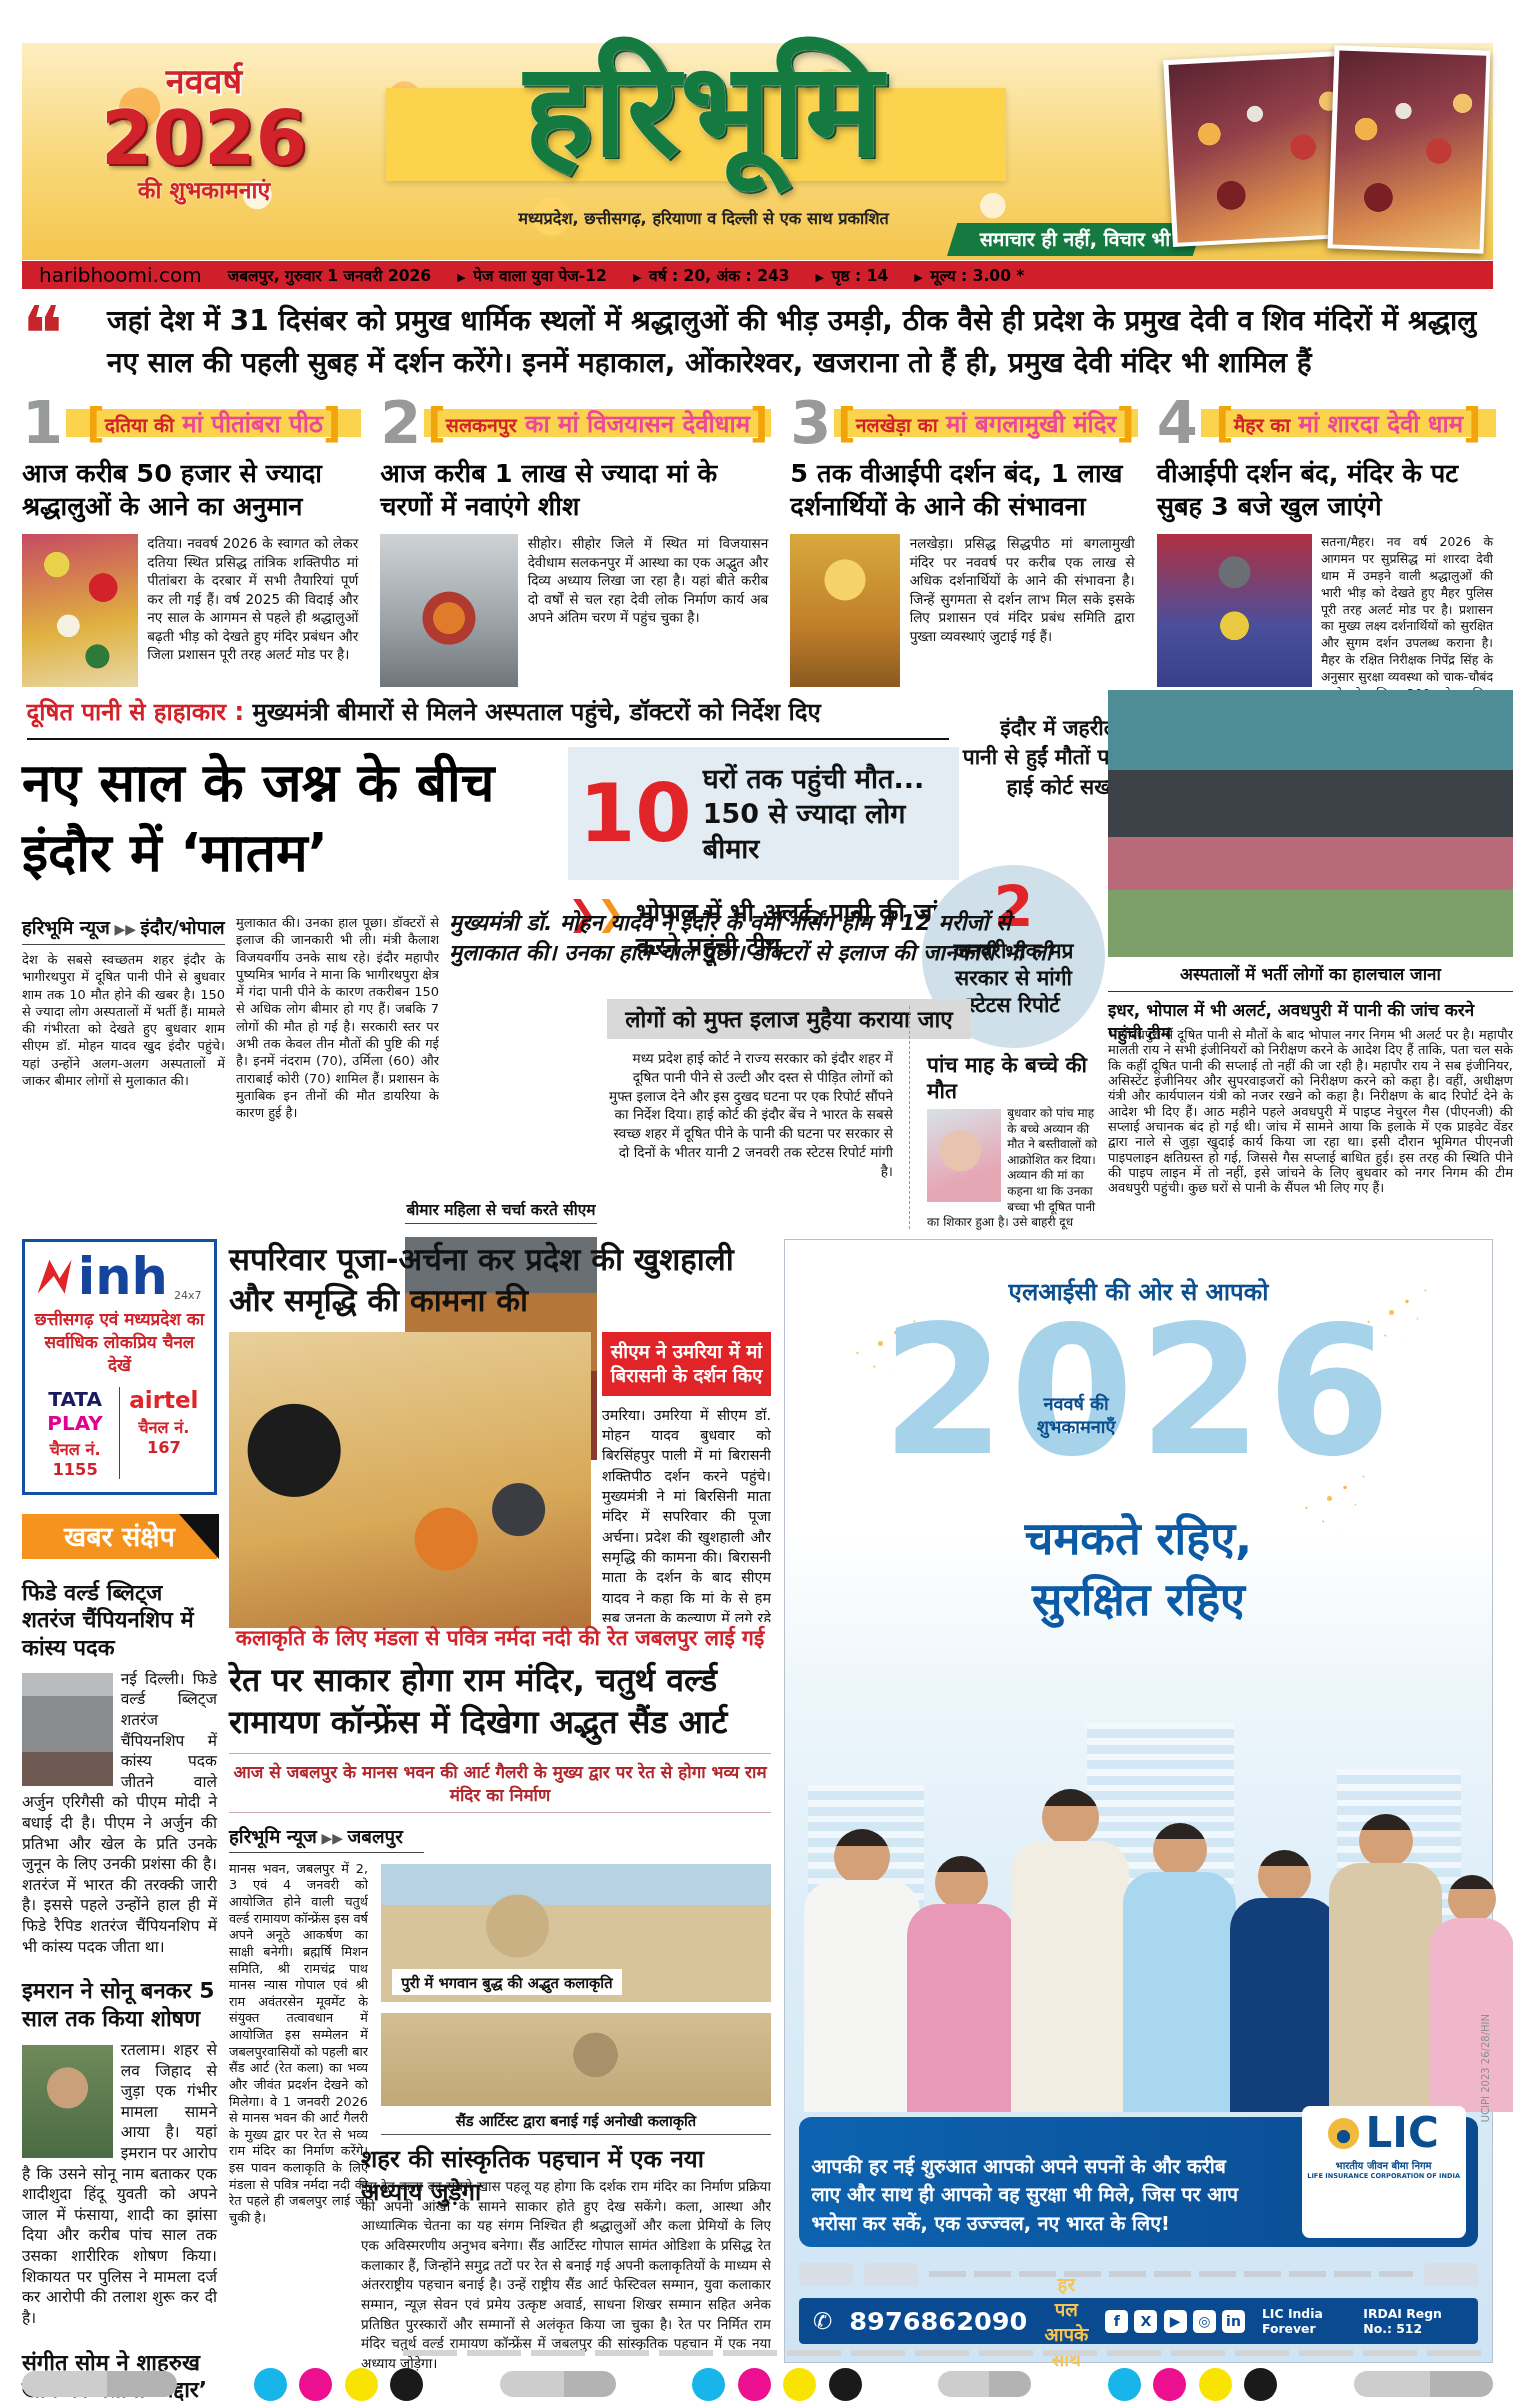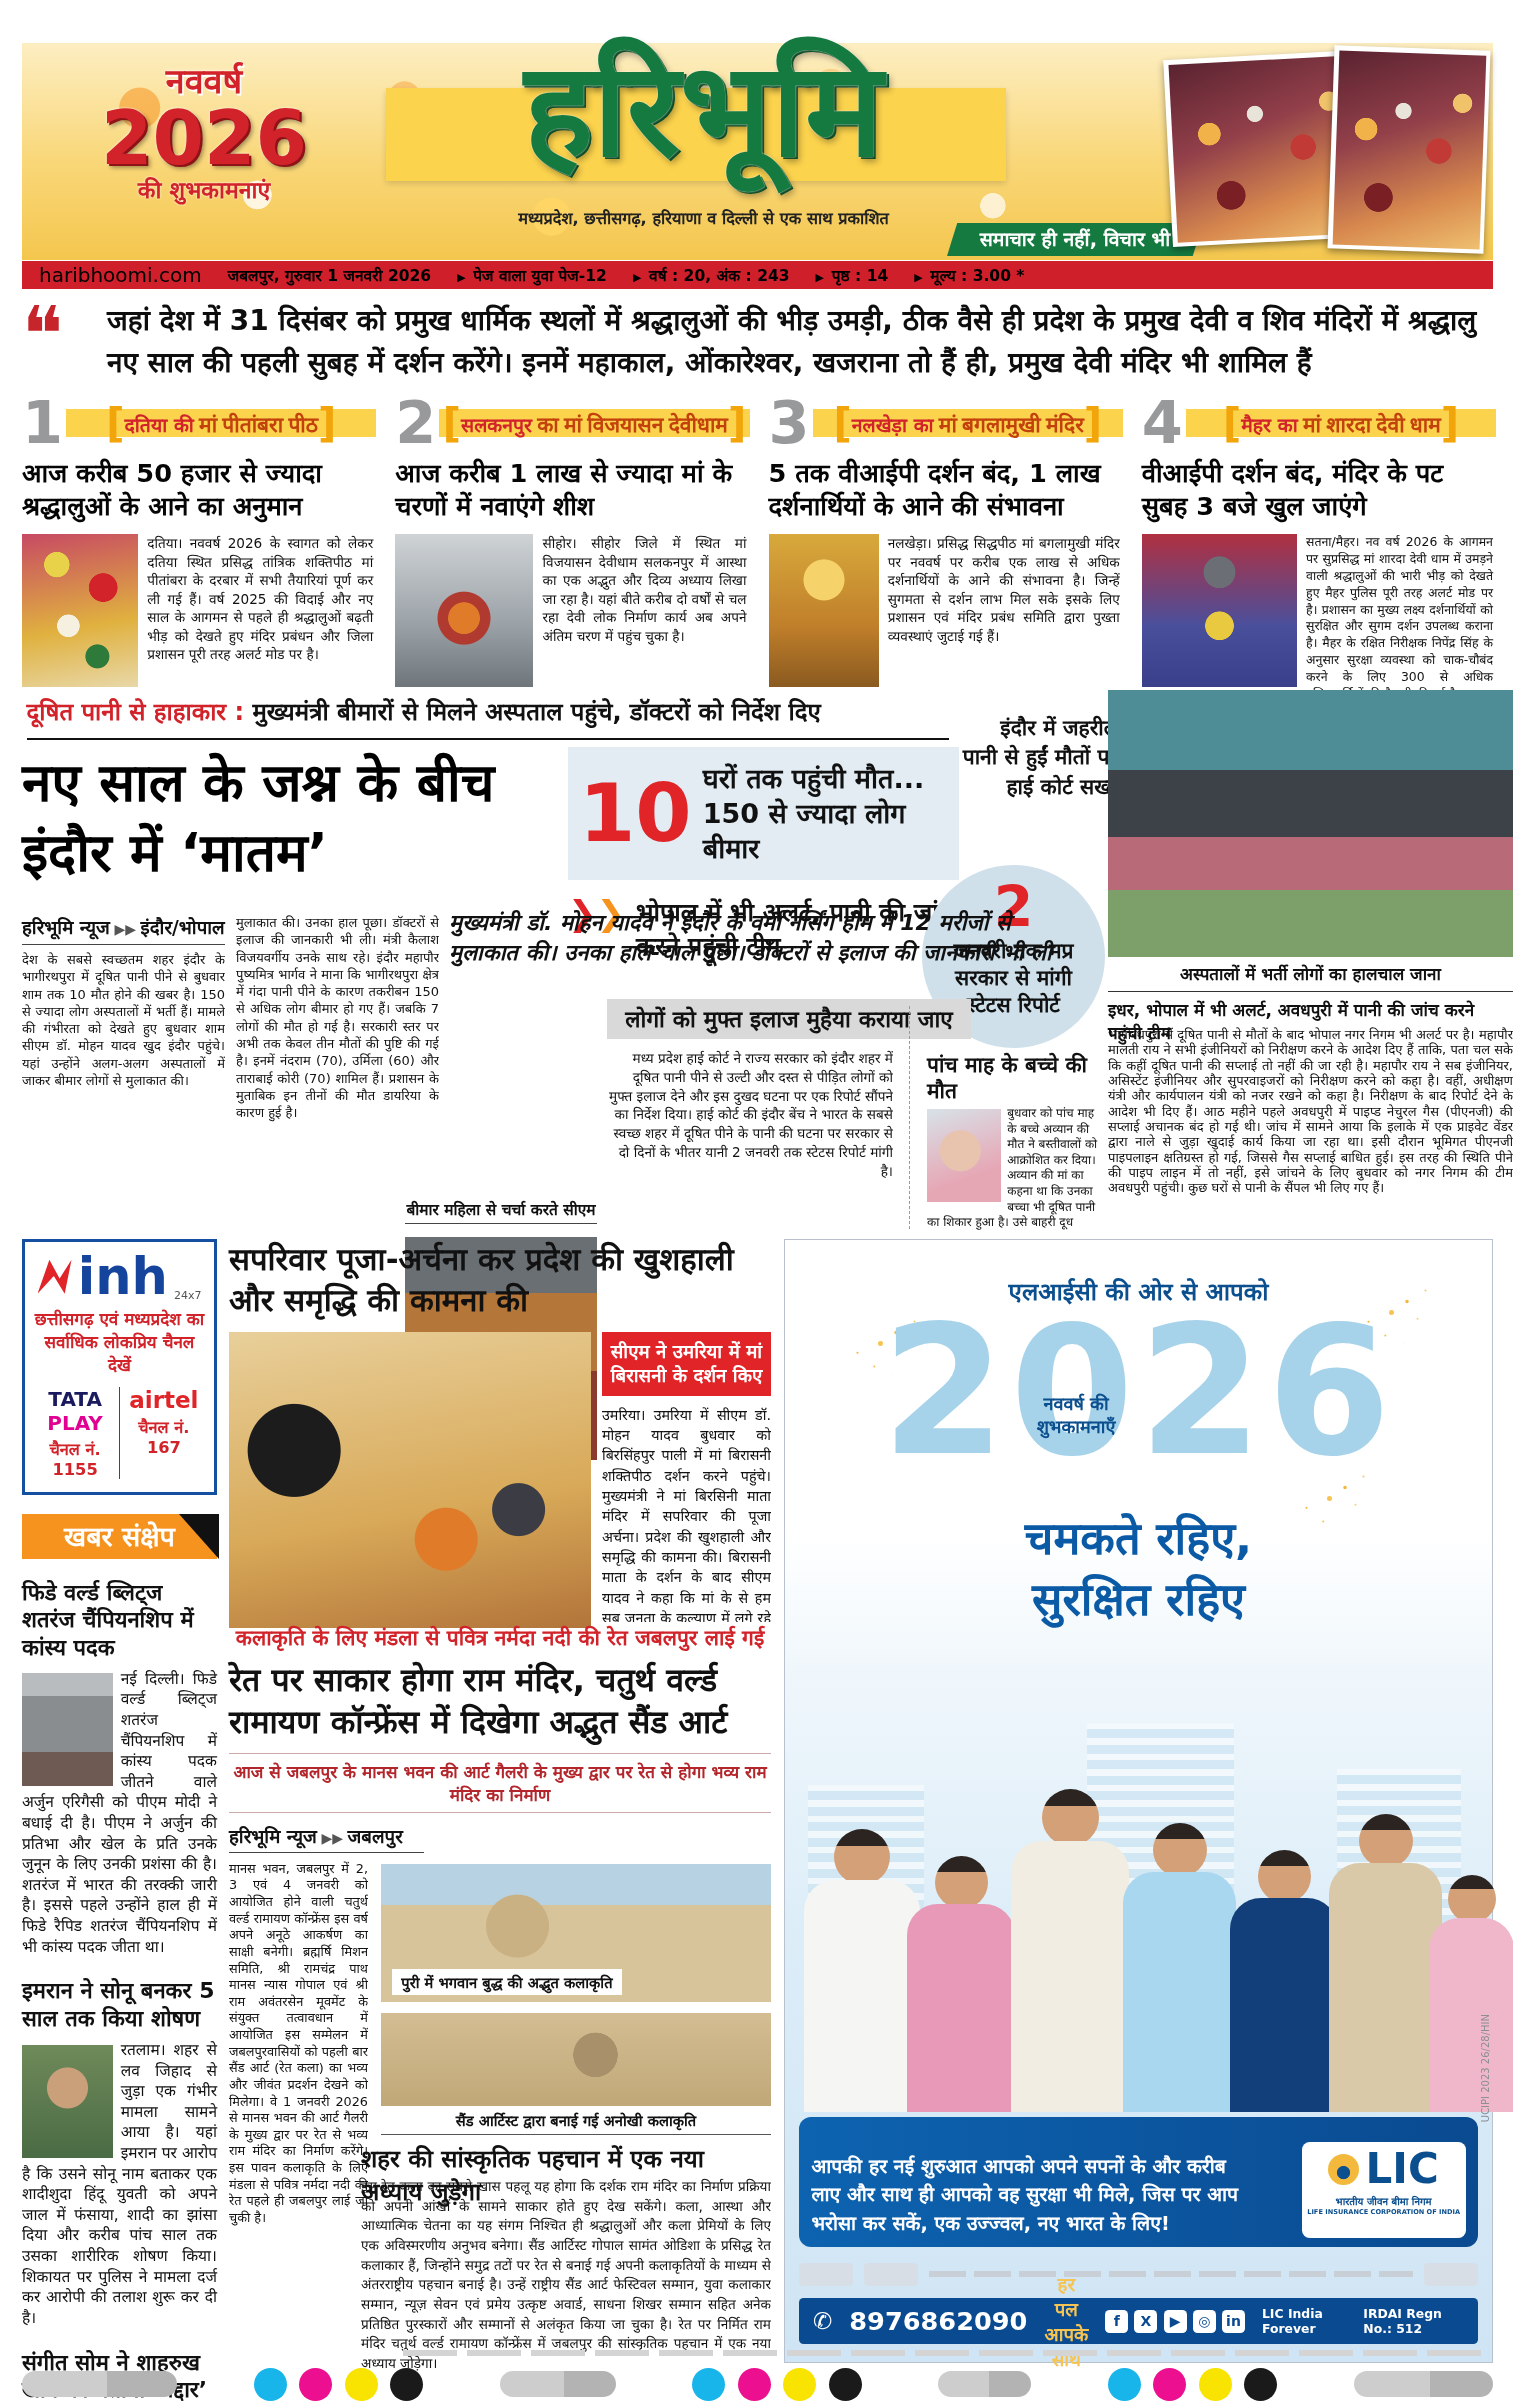--- a/index.html
+++ b/index.html
@@ -55,21 +55,21 @@
   .introtext{font-size:28px;font-weight:800;line-height:1.5;color:#0d0d0d;}
   
   .temples{left:22px;top:393px;width:1471px;height:288px;display:grid;grid-template-columns:repeat(4,1fr);column-gap:22px;}
   .thead{display:flex;align-items:center;height:59px;}
   .tnum{font-size:59px;font-weight:bold;color:#97999b;line-height:1;flex:none;}
   .ttag{position:relative;flex:1;text-align:center;margin-left:6.2px;white-space:nowrap;}
   .ttag .rib{position:absolute;left:-3.1px;right:-3.1px;top:50%;height:28px;transform:translateY(-50%);background:#fcd34d;z-index:0;}
   .ttag .br{position:relative;z-index:1;color:#f2a50a;font-size:40px;font-weight:bold;vertical-align:-4.6px;}
   .br-l::before{content:"[";} .br-r::before{content:"]";}
   .ttag .tr{position:relative;z-index:1;color:#d2232a;font-weight:bold;font-size:19.4px;}
-  .ttag .tb{position:relative;z-index:1;color:#c2410c;font-weight:bold;font-size:21px;font-family:Liberation Serif, serif;}
+  .ttag .tb{position:relative;z-index:1;color:#ec4899;font-weight:bold;font-size:24px;}
   .thl{font-size:25.6px;font-weight:800;line-height:1.3;color:#050505;margin:4.6px 0 11px;}
   .trow{display:flex;gap:9.3px;}
   .tph{width:116px;height:153px;flex:none;}
   .tbody{font-size:13.6px;line-height:1.36;}
   .ph-deity1{background:radial-gradient(circle at 30% 20%,#e8d24a 0 12.4px,transparent 13px),
      radial-gradient(circle at 70% 35%,#d2232a 0 14px,transparent 14.7px),
      radial-gradient(circle at 40% 60%,#f5f0e0 0 11px,transparent 11.6px),
      radial-gradient(circle at 65% 80%,#2d7a3a 0 11.6px,transparent 12.4px),
      linear-gradient(170deg,#c74a63,#e0b13f 60%,#e8d8a8);}
   .ph-temple{background:radial-gradient(circle at 50% 55%,#e07b2a 0 15.5px,#b03a2f 16.3px 26px,transparent 27px),
@@ -181,21 +181,21 @@
   .lic-slog{position:absolute;left:0;top:269px;width:100%;text-align:center;font-size:45px;font-weight:800;color:#0b5aa5;line-height:1.35;}
   .bldg{position:absolute;bottom:0;background:#cfe6f4;opacity:.8;
         background-image:repeating-linear-gradient(180deg,rgba(255,255,255,.8) 0 6.2px,transparent 6.2px 15.5px);}
   .people{position:absolute;left:0;top:403px;width:100%;height:469px;}
   .person{position:absolute;bottom:0;}
   .p-head{margin:0 auto;border-radius:50%;background:linear-gradient(#2b2420 30%,#d3a078 30%);}
   .p-body{border-radius:31px 31px 0 0;margin-top:-4.6px;}
   .licbox{position:absolute;left:14px;top:877px;width:679px;height:130px;border-radius:12px;
           background:linear-gradient(90deg,#0d63b0,#0a4a90);display:flex;align-items:flex-end;box-sizing:border-box;padding:9.3px 12.4px;gap:12.4px;}
   .licmsg{color:#fff;font-size:19.4px;font-weight:600;line-height:1.45;flex:1;}
-  .liclogo{flex:none;width:164px;height:96px;background:#fff;border-radius:7.7px;text-align:center;padding-top:4.6px;box-sizing:border-box;margin-left:47px;}
+  .liclogo{flex:none;width:164px;height:132px;background:#fff;border-radius:7.7px;text-align:center;padding-top:4.6px;box-sizing:border-box;margin-left:47px;}
   .licmark{font-size:42px;font-weight:800;color:#0b4f8f;line-height:1.1;display:inline-flex;align-items:center;gap:6.2px;}
   .emblem{width:31px;height:31px;border-radius:50%;background:radial-gradient(circle at 50% 60%,#0b4f8f 0 6.2px,#f2b93c 7px);}
   .lichin{font-size:10px;font-weight:800;color:#0b4f8f;margin-top:1.5px;}
   .liceng{font-size:6.6px;font-weight:bold;color:#0b4f8f;}
   .licstrip{position:absolute;left:14px;top:1016px;width:679px;height:36px;display:flex;gap:11px;align-items:center;}
   .mini{width:54px;height:23px;border-radius:4.6px;background:#d7dee6;}
   .minibar{flex:1;height:6.2px;background:repeating-linear-gradient(90deg,#c9cfd6 0 37px,transparent 37px 45px);}
   .licbot{position:absolute;left:14px;top:1058px;width:679px;height:46px;background:#0a4a90;border-radius:4.6px;
           display:flex;align-items:center;gap:17px;padding:0 14px;box-sizing:border-box;color:#fff;}
   .phic{font-size:23px;color:#fff;}

